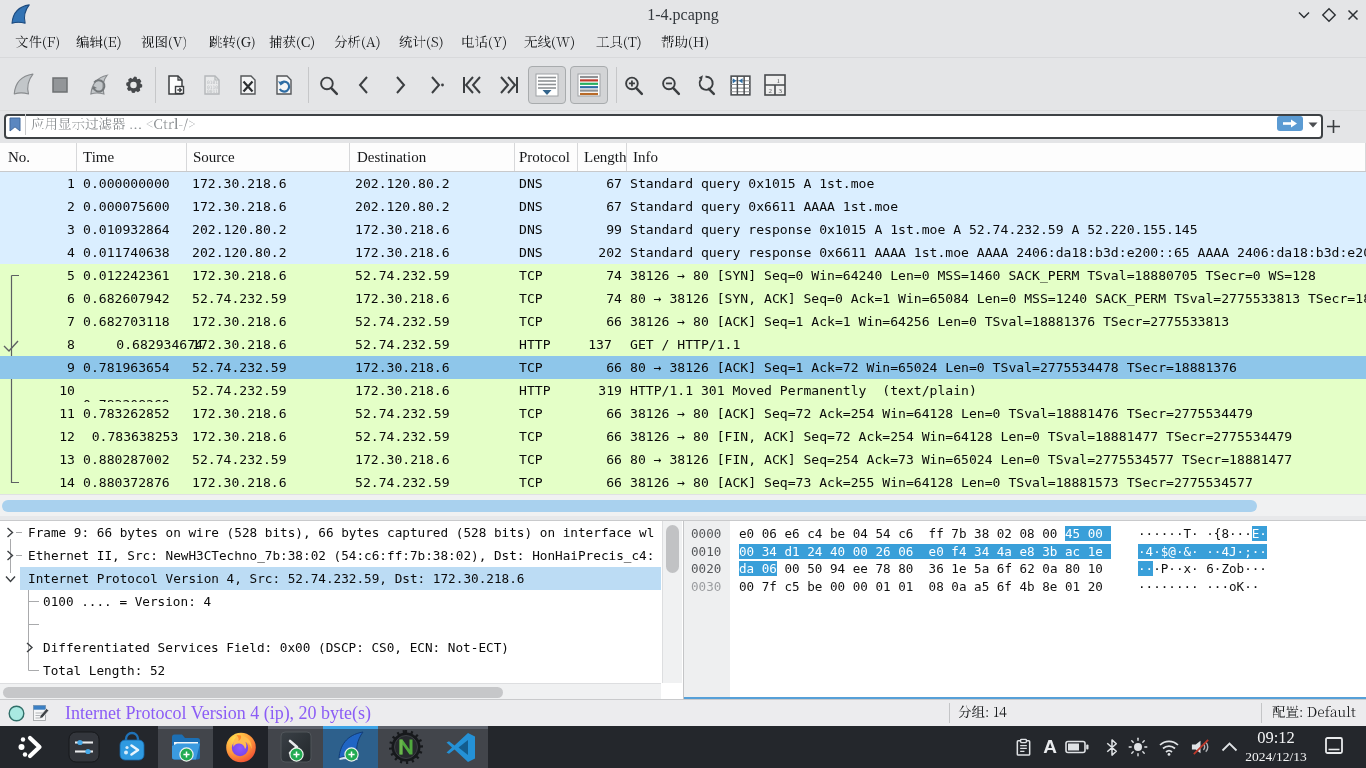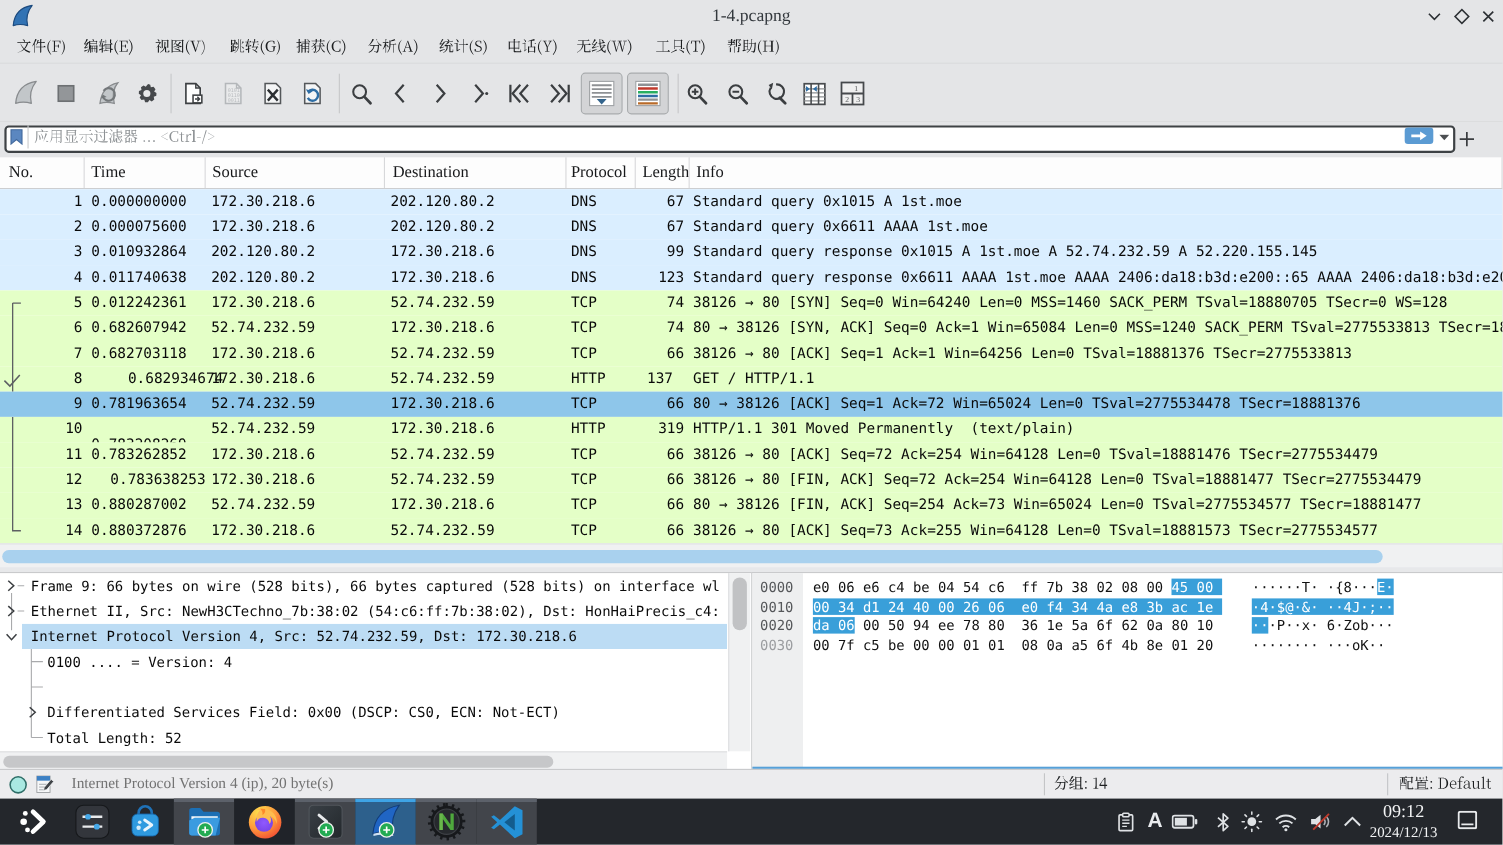--- a/index.html
+++ b/index.html
@@ -86,21 +86,21 @@
   .xoff { position:absolute; left:7px; color:#55575a; }
   .xrow.dim .xoff { color:#9b9da0; }
   .xhex { position:absolute; left:55px; color:#111; }
   .xasc { position:absolute; left:454px; color:#111; }
   .xsel { background:#399fd9; color:#ffffff; }
   #hex-underline { position:absolute; left:0; top:176px; width:683px; height:2px; background:#56a0d8; }
 
   
   #statusbar { position:absolute; left:0; top:699px; width:1366px; height:27px; background:#ececee;
     border-top:1px solid #c9cacc; }
-  #status-msg { position:absolute; left:65px; top:0; height:26px; line-height:26px; font-size:14px; color:#737373; }
+  #status-msg { position:absolute; left:65px; top:0; height:26px; line-height:26px; font-size:18px; color:#8b5cf6; }
   .st-sep { position:absolute; top:3px; width:1px; height:20px; background:#c4c5c7; }
   #status-packets { position:absolute; left:958px; top:5px; }
   #status-profile { position:absolute; left:1272px; top:5px; }
 
   
   #taskbar { position:absolute; left:0; top:726px; width:1366px; height:42px; background:#24272c; }
   .tb-app { position:absolute; top:3px; height:36px; display:flex; align-items:center; justify-content:center; }
   .tb-cell { position:absolute; top:0; width:55px; height:42px; display:flex; align-items:center; justify-content:center; }
   .tb-cell.run { background:#42454b; box-shadow:inset 0 3px 0 #5c616a; }
   .tb-cell.dark { background:#202329; }
@@ -469,21 +469,21 @@
       <div class="pcell" style="left: 515px; width: 63px; text-align: left; padding-left: 4px;">DNS</div>
       <div class="pcell" style="left: 578px; width: 49px; text-align: right; padding-right: 5px;">99</div>
       <div class="pcell" style="left: 627px; width: 739px; text-align: left; padding-left: 3px;">Standard query response 0x1015 A 1st.moe A 52.74.232.59 A 52.220.155.145</div>
     </div>
     <div class="prow dns" style="top: 69px;">
       <div class="pcell" style="left: 0px; width: 77px; text-align: right; padding-right: 2px;">4</div>
       <div class="pcell" style="left: 77px; width: 110px; text-align: left; padding-left: 6px;">0.011740638</div>
       <div class="pcell" style="left: 187px; width: 163px; text-align: left; padding-left: 5px;">202.120.80.2</div>
       <div class="pcell" style="left: 350px; width: 165px; text-align: left; padding-left: 5px;">172.30.218.6</div>
       <div class="pcell" style="left: 515px; width: 63px; text-align: left; padding-left: 4px;">DNS</div>
-      <div class="pcell" style="left: 578px; width: 49px; text-align: right; padding-right: 5px;">123</div>
+      <div class="pcell" style="left: 578px; width: 49px; text-align: right; padding-right: 5px;">202</div>
       <div class="pcell" style="left: 627px; width: 739px; text-align: left; padding-left: 3px;">Standard query response 0x6611 AAAA 1st.moe AAAA 2406:da18:b3d:e200::65 AAAA 2406:da18:b3d:e201</div>
     </div>
     <div class="prow tcp" style="top: 92px;">
       <div class="pcell" style="left: 0px; width: 77px; text-align: right; padding-right: 2px;">5</div>
       <div class="pcell" style="left: 77px; width: 110px; text-align: left; padding-left: 6px;">0.012242361</div>
       <div class="pcell" style="left: 187px; width: 163px; text-align: left; padding-left: 5px;">172.30.218.6</div>
       <div class="pcell" style="left: 350px; width: 165px; text-align: left; padding-left: 5px;">52.74.232.59</div>
       <div class="pcell" style="left: 515px; width: 63px; text-align: left; padding-left: 4px;">TCP</div>
       <div class="pcell" style="left: 578px; width: 49px; text-align: right; padding-right: 5px;">74</div>
       <div class="pcell" style="left: 627px; width: 739px; text-align: left; padding-left: 3px;">38126 → 80 [SYN] Seq=0 Win=64240 Len=0 MSS=1460 SACK_PERM TSval=18880705 TSecr=0 WS=128</div>
@@ -537,21 +537,21 @@
       <div class="pcell" style="left: 0px; width: 77px; text-align: right; padding-right: 2px;">11</div>
       <div class="pcell" style="left: 77px; width: 110px; text-align: left; padding-left: 6px;">0.783262852</div>
       <div class="pcell" style="left: 187px; width: 163px; text-align: left; padding-left: 5px;">172.30.218.6</div>
       <div class="pcell" style="left: 350px; width: 165px; text-align: left; padding-left: 5px;">52.74.232.59</div>
       <div class="pcell" style="left: 515px; width: 63px; text-align: left; padding-left: 4px;">TCP</div>
       <div class="pcell" style="left: 578px; width: 49px; text-align: right; padding-right: 5px;">66</div>
       <div class="pcell" style="left: 627px; width: 739px; text-align: left; padding-left: 3px;">38126 → 80 [ACK] Seq=72 Ack=254 Win=64128 Len=0 TSval=18881476 TSecr=2775534479</div>
     </div>
     <div class="prow tcp" style="top: 253px;">
       <div class="pcell" style="left: 0px; width: 77px; text-align: right; padding-right: 2px;">12</div>
-      <div class="pcell" style="left: 77px; width: 110px; text-align: right; padding-left: 6px;">0.783638253</div>
+      <div class="pcell" style="left: 77px; width: 110px; text-align: center; padding-left: 6px;">0.783638253</div>
       <div class="pcell" style="left: 187px; width: 163px; text-align: left; padding-left: 5px;">172.30.218.6</div>
       <div class="pcell" style="left: 350px; width: 165px; text-align: left; padding-left: 5px;">52.74.232.59</div>
       <div class="pcell" style="left: 515px; width: 63px; text-align: left; padding-left: 4px;">TCP</div>
       <div class="pcell" style="left: 578px; width: 49px; text-align: right; padding-right: 5px;">66</div>
       <div class="pcell" style="left: 627px; width: 739px; text-align: left; padding-left: 3px;">38126 → 80 [FIN, ACK] Seq=72 Ack=254 Win=64128 Len=0 TSval=18881477 TSecr=2775534479</div>
     </div>
     <div class="prow tcp" style="top: 276px;">
       <div class="pcell" style="left: 0px; width: 77px; text-align: right; padding-right: 2px;">13</div>
       <div class="pcell" style="left: 77px; width: 110px; text-align: left; padding-left: 6px;">0.880287002</div>
       <div class="pcell" style="left: 187px; width: 163px; text-align: left; padding-left: 5px;">52.74.232.59</div>

